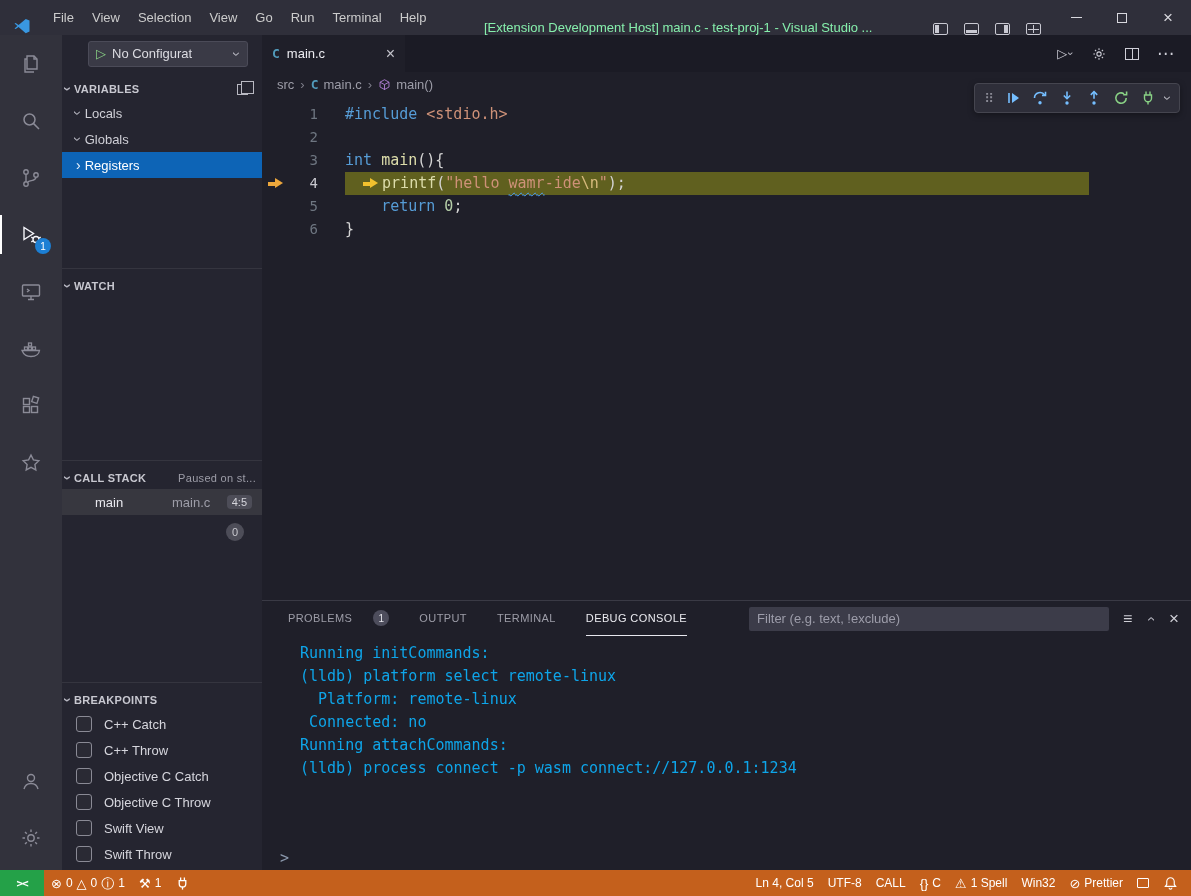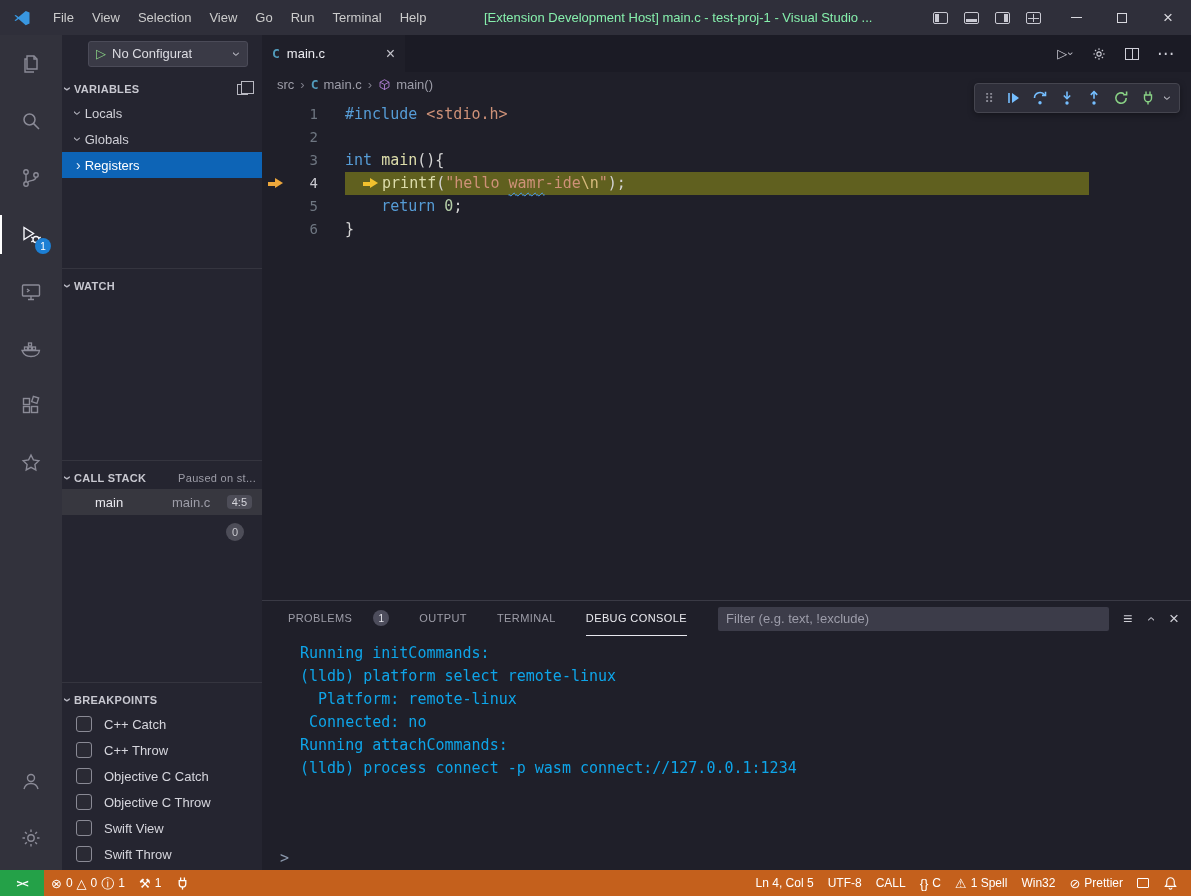--- a/index.html
+++ b/index.html
@@ -2,21 +2,21 @@
 <html><head>
 <meta charset="utf-8">
 <style>
   *{margin:0;padding:0;box-sizing:border-box;}
   html,body{width:1191px;height:896px;overflow:hidden;}
   body{background:#1f1f29;font-family:"Liberation Sans","DejaVu Sans",sans-serif;color:#d4d4d4;font-size:13px;}
   svg{display:block;}
   .app{display:flex;flex-direction:column;width:1191px;height:896px;}
 
   
-  .titlebar{flex:0 0 35px;background:#2f2f3a;display:flex;align-items:center;color:#cccccc;}
+  .titlebar{flex:0 0 35px;background:#2f2f3a;display:flex;align-items:flex-end;color:#cccccc;}
   .logo{width:44px;display:flex;justify-content:center;align-items:center;}
   .menubar{display:flex;}
   .menu-item{padding:0 9px;line-height:35px;font-size:13px;cursor:default;}
   .title-text{flex:1;text-align:center;font-size:13px;color:#86efac;white-space:nowrap;overflow:hidden;}
   .layout-icons{display:flex;align-items:center;gap:16px;padding:0 12px;}
   .lt{width:15px;height:12px;border:1px solid #c9c9d2;border-radius:2px;position:relative;}
   .lt-left::before{content:"";position:absolute;left:1px;top:1px;bottom:1px;width:4px;background:#c9c9d2;}
   .lt-bottom::before{content:"";position:absolute;left:1px;right:1px;bottom:1px;height:3px;background:#c9c9d2;}
   .lt-right::before{content:"";position:absolute;right:1px;top:1px;bottom:1px;width:4px;background:#c9c9d2;}
   .lt-grid::before{content:"";position:absolute;left:6px;top:1px;bottom:1px;width:1px;background:#c9c9d2;}
@@ -114,21 +114,21 @@
   .dt-green{color:#89d185;}
   .dt-chev{width:14px;color:#9a9aa5;}
 
   
   .panel{flex:0 0 270px;border-top:1px solid #3a3a45;display:flex;flex-direction:column;background:#1f1f29;}
   .panel-header{flex:0 0 35px;display:flex;align-items:center;padding:0 12px 0 26px;}
   .panel-tabs{display:flex;height:100%;}
   .panel-tab{display:flex;align-items:center;height:100%;margin-right:30px;font-size:11px;letter-spacing:.4px;color:#9d9da8;border-bottom:1px solid transparent;gap:21px;}
   .panel-tab.active{color:#ebebf0;border-bottom-color:#e7e7ee;}
   .pt-badge{width:16px;height:16px;border-radius:50%;background:#4d4d5c;color:#e6e6ec;font-size:10px;display:flex;align-items:center;justify-content:center;letter-spacing:0;}
-  .filter-input{margin-left:auto;width:391px;height:24px;background:#3c3c49;border:none;border-radius:2px;color:#e2e2e8;font-size:13px;padding:0 8px;font-family:"Liberation Sans","DejaVu Sans",sans-serif;}
+  .filter-input{margin-left:auto;width:360px;height:24px;background:#3c3c49;border:none;border-radius:2px;color:#e2e2e8;font-size:13px;padding:0 8px;font-family:"Liberation Sans","DejaVu Sans",sans-serif;}
   .filter-input::placeholder{color:#9d9daa;}
   .panel-actions{display:flex;align-items:center;gap:16px;margin-left:14px;color:#cfcfd6;}
   .pa-lines{font-size:16px;}
   .pa-close{font-size:17px;line-height:1;}
   .console{flex:1;min-height:0;padding:6px 0 0 38px;font-family:"DejaVu Sans Mono",monospace;font-size:15px;line-height:23px;color:#0ea5e9;overflow:hidden;}
   .console-line{white-space:pre;}
   .console-input{flex:0 0 24px;display:flex;align-items:center;padding-left:18px;color:#8a97ab;font-family:"DejaVu Sans Mono",monospace;font-size:15px;}
 
   
   .statusbar{flex:0 0 26px;background:#c4601c;display:flex;align-items:center;color:#ffffff;font-size:12px;}

